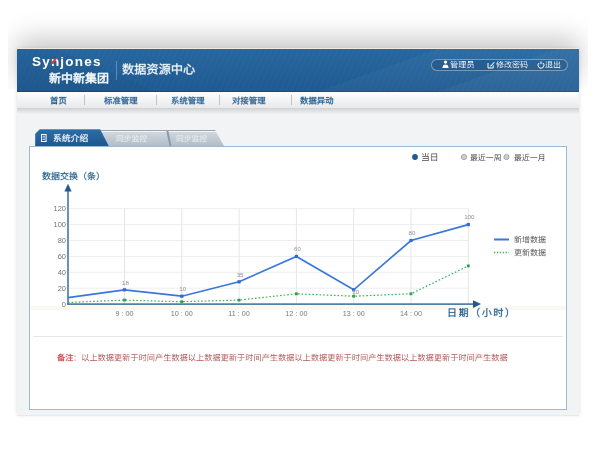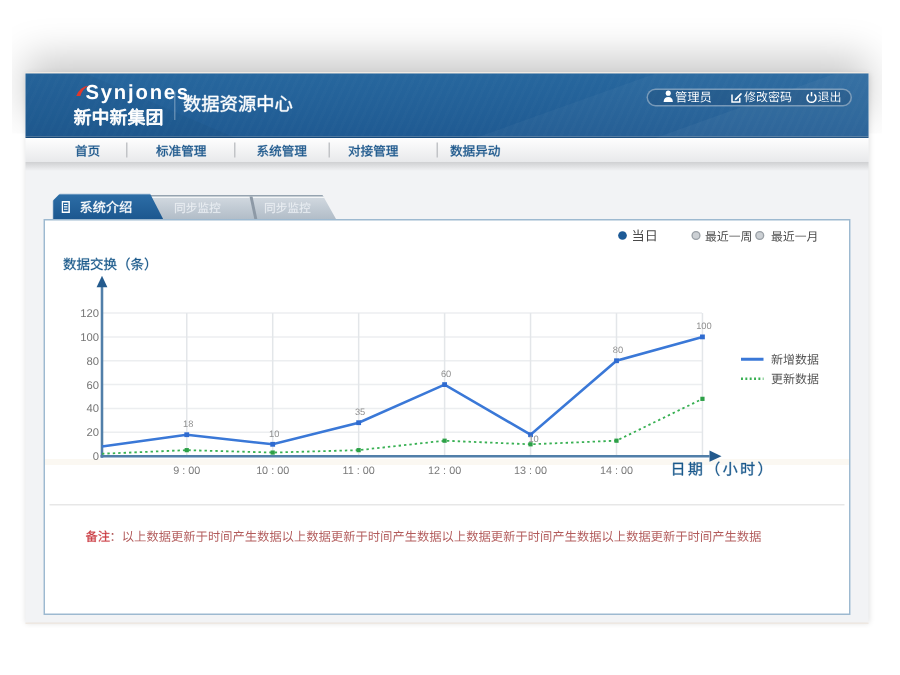--- a/index.html
+++ b/index.html
@@ -10,21 +10,21 @@
 <div class="abs" style="left:17px;top:48px;width:562px;height:1px;background:#efe9e2"></div>
 <div class="abs" style="left:17px;top:415px;width:562px;height:1px;background:#eee8e2"></div>
 <div class="abs" style="left:17px;top:49px;width:562px;height:43px;
 background:repeating-linear-gradient(115deg,rgba(255,255,255,.010) 0 2px,rgba(0,0,0,0) 2px 5px),linear-gradient(180deg,#27679e,#1f5a92);
 border-bottom:1px solid #164a7c"></div>
 <svg class="abs" style="left:17px;top:49px" width="562" height="43">
     <polygon points="300,43 420,0 562,0 562,43" fill="rgba(255,255,255,.035)"></polygon>
     <polygon points="420,43 540,0 562,0 562,43" fill="rgba(255,255,255,.04)"></polygon>
     <polygon points="140,43 40,0 0,0 0,43" fill="rgba(0,0,0,.03)"></polygon>
   </svg>
-<div class="abs" style="left:57px;top:54px;width:70px;height:15px;color:#fff;font-weight:bold;font-size:13.5px;letter-spacing:1.2px">Synjones</div>
+<div class="abs" style="left:32px;top:54px;width:70px;height:15px;color:#fff;font-weight:bold;font-size:13.5px;letter-spacing:1.2px">Synjones</div>
 <svg class="abs" style="left:50px;top:55.5px" width="10" height="9">
     <path d="M0.8 8 Q3.5 1.5 9.2 1.2 Q5 3.2 3.6 8 Z" fill="#e0382c"></path>
   </svg>
 <svg style="position:absolute;left:49.0px;top:68.5px" width="60" height="18">
     <g fill="#ffffff" stroke="#ffffff" stroke-width="55" transform="translate(0,13.56) scale(0.012000)">
       <use href="#c65B0" x="0"></use>
       <use href="#c4E2D" x="1000"></use>
       <use href="#c65B0" x="2000"></use>
       <use href="#c96C6" x="3000"></use>
       <use href="#c56E2" x="4000"></use>

